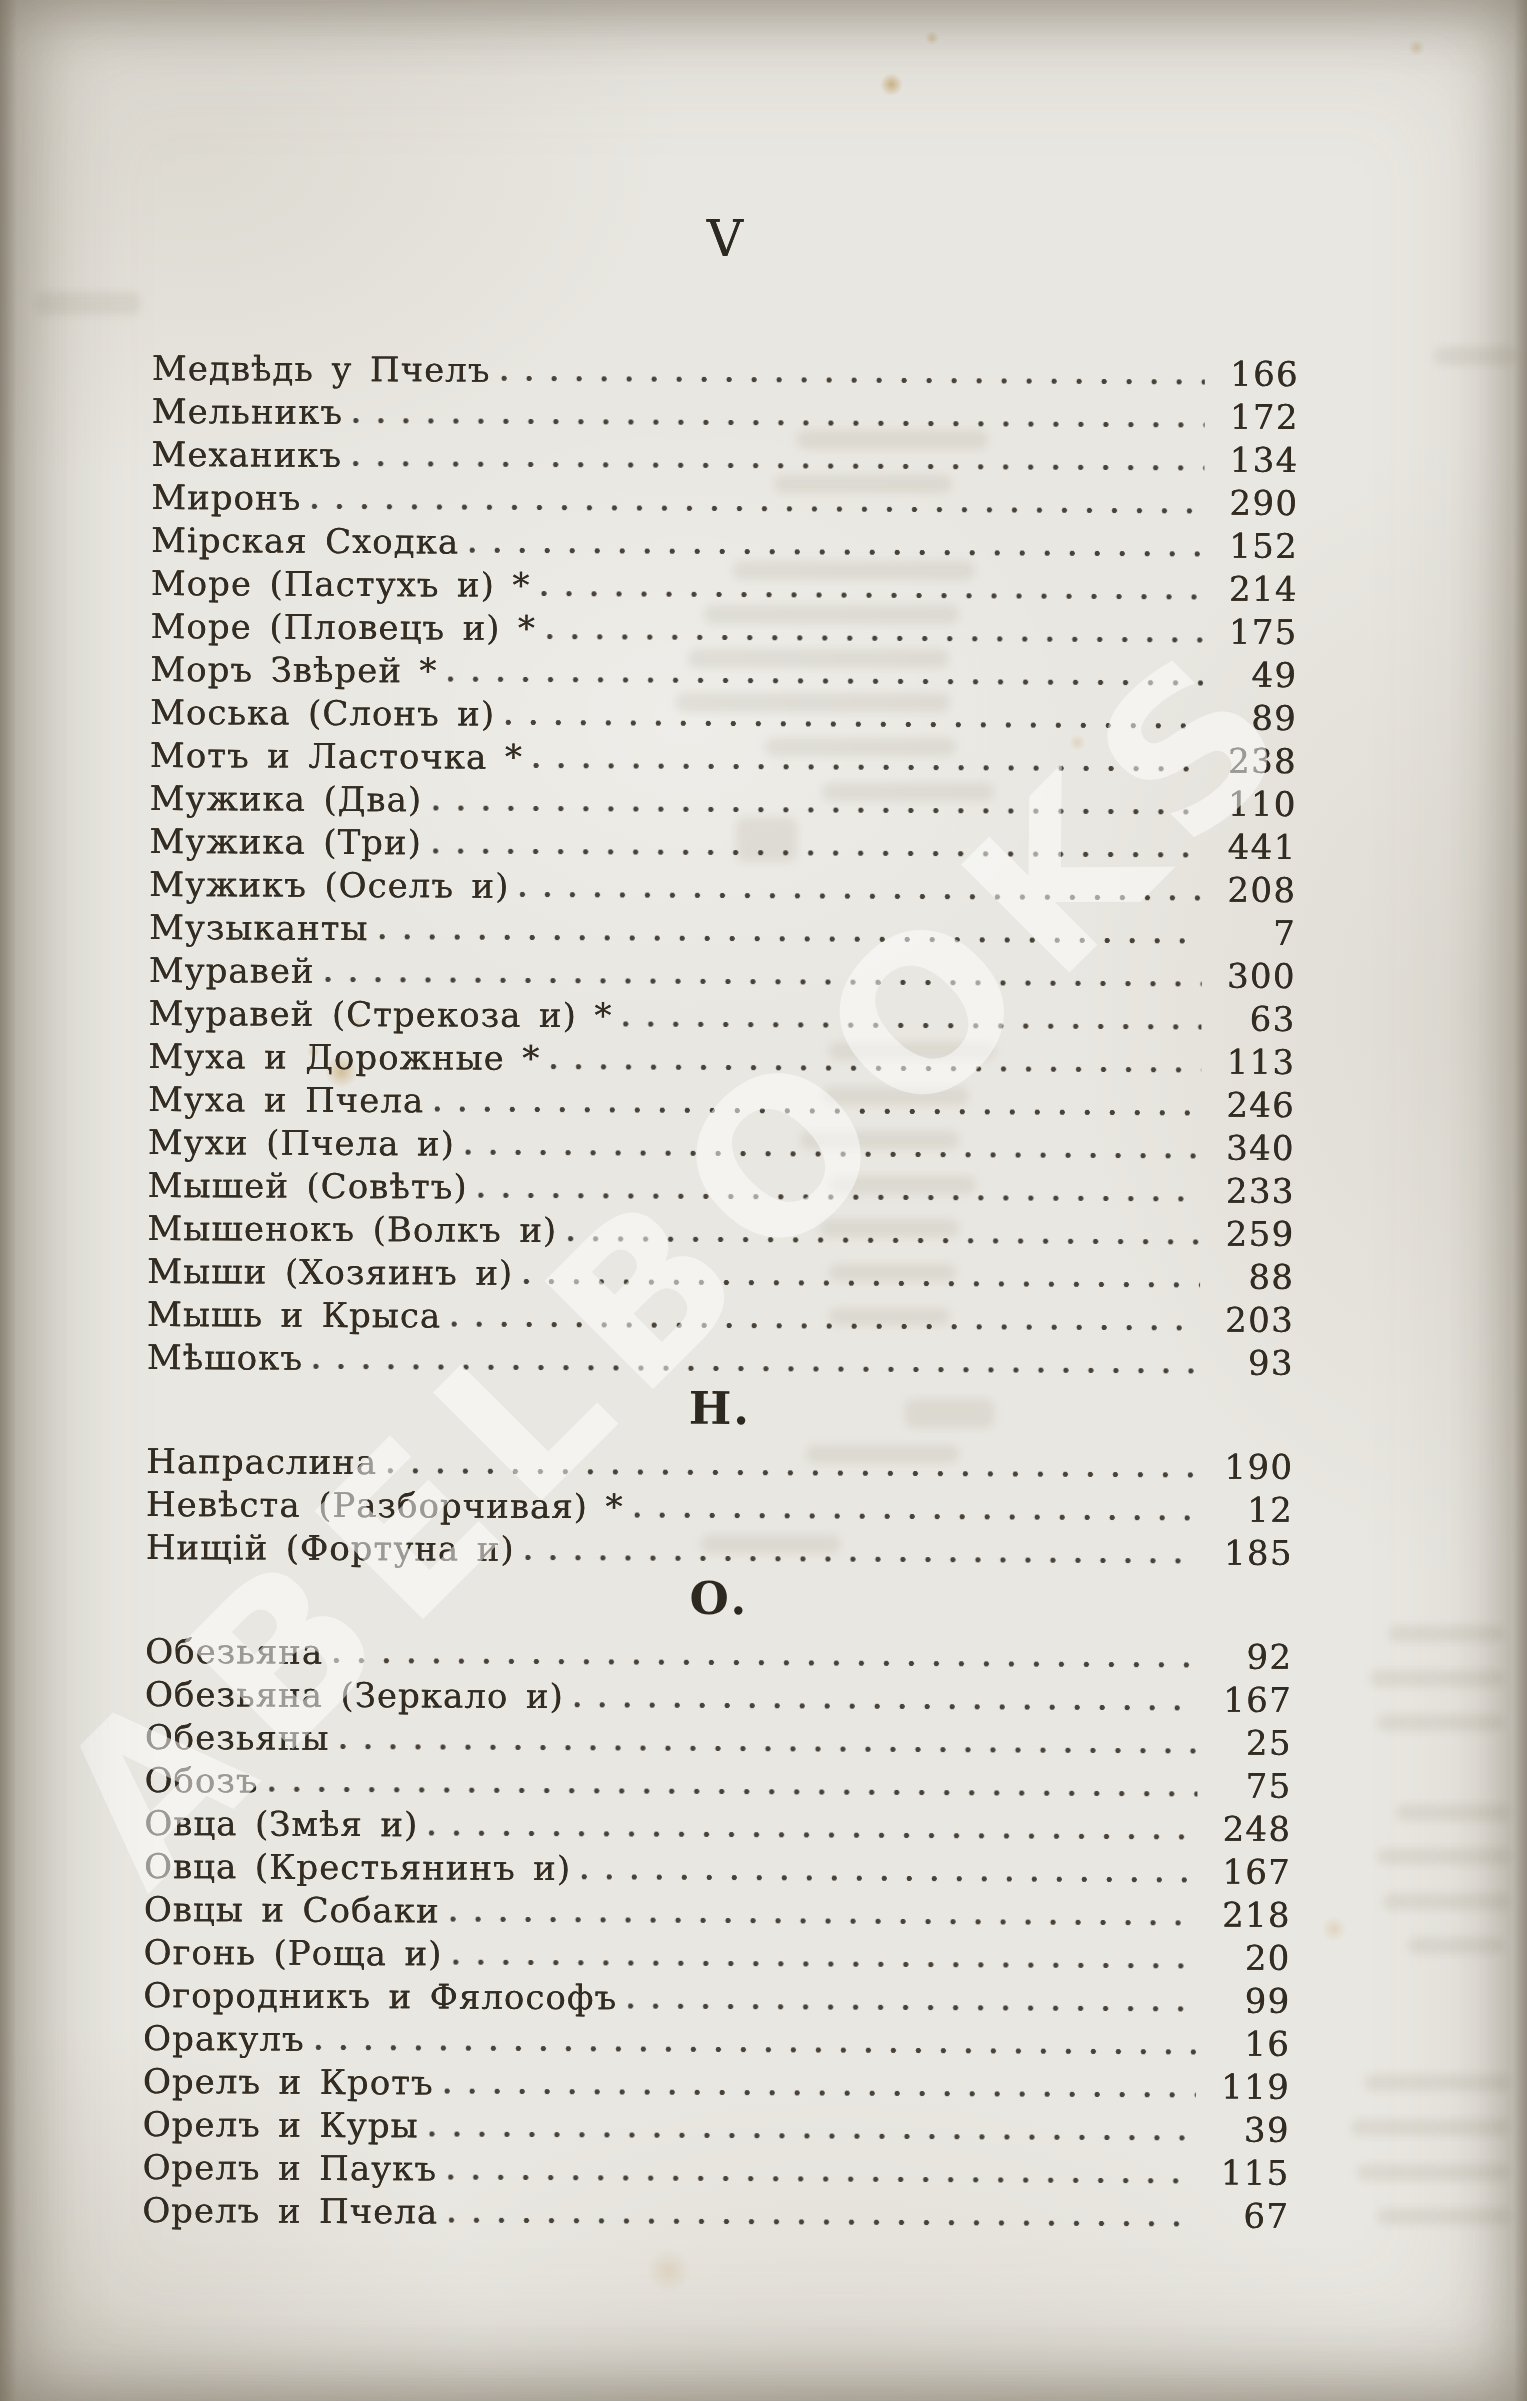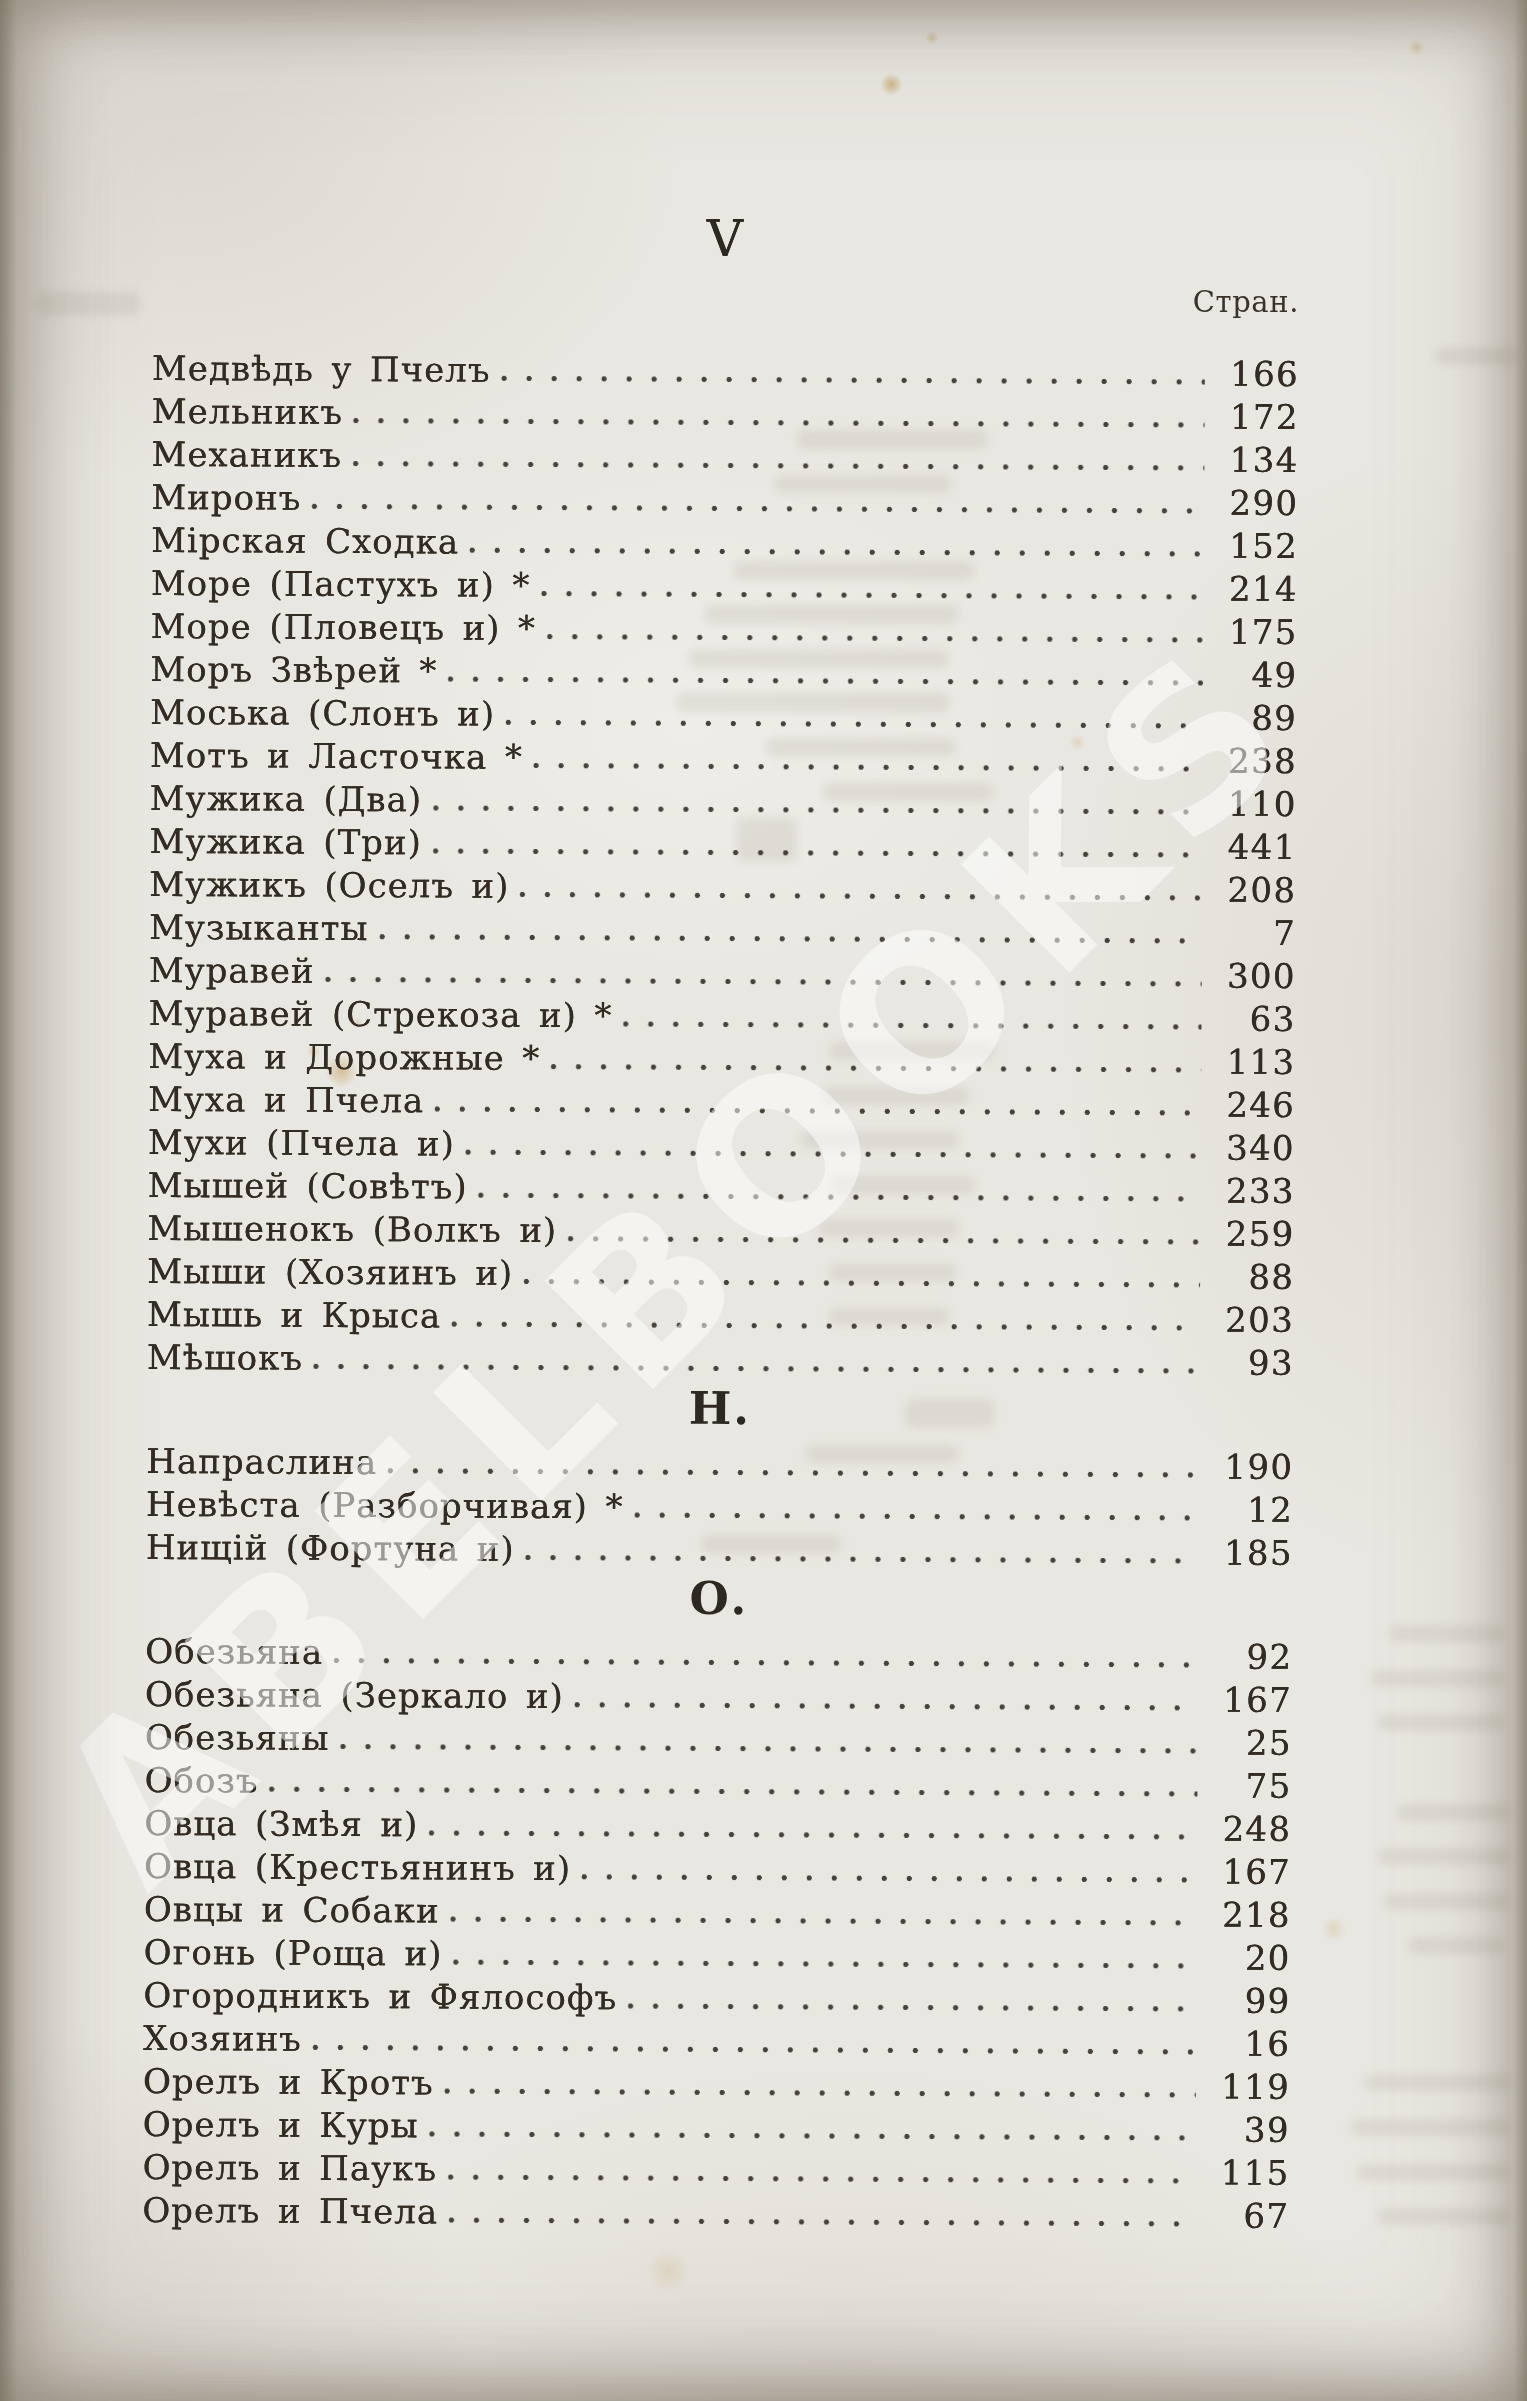--- a/index.html
+++ b/index.html
@@ -144,21 +144,20 @@
   <div class="stain" style="left:1408px;top:39px;width:16.6px;height:16.6px;opacity:.5"></div>
   <div class="stain" style="left:325px;top:1055px;width:33px;height:33px;opacity:.8"></div>
   <div class="stain" style="left:307px;top:1045px;width:12.7px;height:12.7px;opacity:.5"></div>
   <div class="stain" style="left:351px;top:1017px;width:11.5px;height:11.5px;opacity:.45"></div>
   <div class="stain" style="left:1069px;top:734px;width:16.6px;height:16.6px;opacity:.35"></div>
   <div class="stain" style="left:1321px;top:1916px;width:25.5px;height:25.5px;opacity:.35"></div>
   <div class="stain" style="left:646px;top:2248px;width:45px;height:45px;opacity:.3"></div>
   <div class="stain" style="left:200px;top:1986px;width:15.3px;height:15.3px;opacity:.3"></div>
 
   <div class="pagenum">V</div>
-  <div class="colhead">Стран.</div>
 
   <div class="toc" id="toc">
       <div class="row">
     <span class="t">Медвѣдь у Пчелъ</span>
     <span class="leader"></span>
     <span class="n">166</span>
   </div>
       <div class="row">
     <span class="t">Мельникъ</span>
     <span class="leader"></span>
@@ -330,21 +329,21 @@
     <span class="t">Огонь (Роща и)</span>
     <span class="leader"></span>
     <span class="n">20</span>
   </div>
       <div class="row">
     <span class="t">Огородникъ и Фялософъ</span>
     <span class="leader"></span>
     <span class="n">99</span>
   </div>
       <div class="row">
-    <span class="t">Хозяинъ</span>
+    <span class="t">Оракулъ</span>
     <span class="leader"></span>
     <span class="n">16</span>
   </div>
       <div class="row">
     <span class="t">Орелъ и Кротъ</span>
     <span class="leader"></span>
     <span class="n">119</span>
   </div>
       <div class="row">
     <span class="t">Орелъ и Куры</span>

